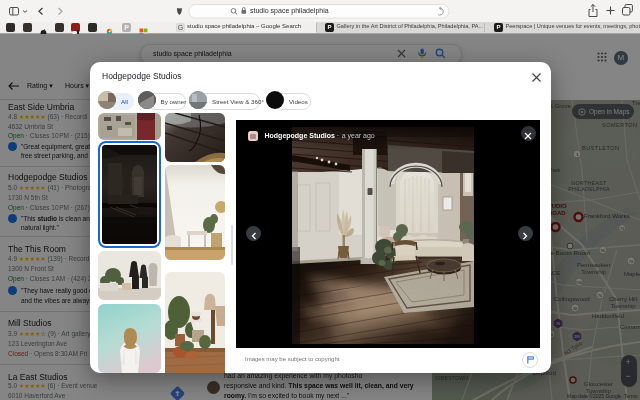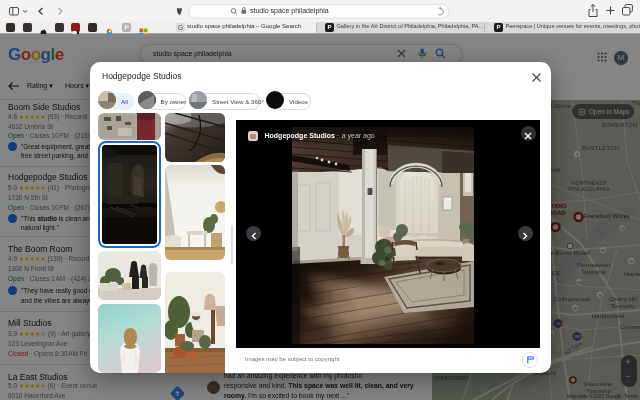--- a/index.html
+++ b/index.html
@@ -107,23 +107,20 @@
   <div class="tabsep" style="left:316px"></div>
   <div class="tabsep" style="left:484px"></div>
   <div class="fav" style="left:325px;background:#1a1a1a;color:#fff;font-size:6px;text-align:center;line-height:8px;font-weight:bold;">P</div>
   <div class="tabtxt" style="left:336.5px;font-size:5.6px;">Gallery in the Art District of Philadelphia, Philadelphia, PA...</div>
   <div class="fav" style="left:494px;background:#1a1a1a;color:#fff;font-size:6px;text-align:center;line-height:8px;font-weight:bold;">P</div>
   <div class="tabtxt" style="left:505.5px;font-size:5.6px;">Peerspace | Unique venues for events, meetings, photos &amp; ...</div>
 </div>
 
 <div class="abs" id="page">
 
-  <div class="t" style="left:8px;top:11px;font-size:17px;font-weight:bold;letter-spacing:-0.5px;">
-    <span style="color:#4285f4">G</span><span style="color:#ea4335">o</span><span style="color:#fbbc05">o</span><span style="color:#4285f4">g</span><span style="color:#34a853">l</span><span style="color:#ea4335">e</span>
-  </div>
   <div class="t" style="left:140px;top:10px;width:320px;height:19px;border-radius:10px;background:#fff;border:1px solid #dfe1e5;box-shadow:0 1px 4px rgba(32,33,36,.18);"></div>
   <div class="t" style="left:153px;top:16px;font-size:7px;color:#202124;">studio space philadelphia</div>
   <svg class="t" style="left:394px;top:12px" width="60" height="16" viewBox="0 0 60 16">
     <g stroke="#5f6368" stroke-width="1.1">
         <line x1="4" y1="4" x2="11" y2="11"></line>
         <line x1="11" y1="4" x2="4" y2="11"></line>
       </g>
     <g>
         <rect x="26.5" y="2.5" width="3.4" height="6" rx="1.7" fill="#4285f4"></rect>
         <path d="M24.8 6.5 a3.4 3.4 0 0 0 6.8 0" stroke="#34a853" stroke-width="1.2" fill="none"></path>
@@ -149,39 +146,39 @@
   </svg>
   <div class="t" style="left:614px;top:17px;width:13.5px;height:13.5px;border-radius:50%;background:#5c6f7b;color:#fff;font-size:8px;text-align:center;line-height:13.5px;">M</div>
 
   <svg class="t" style="left:8px;top:48px" width="12" height="8" viewBox="0 0 12 8">
       <path d="M4.5 0.5 L1 4 l3.5 3.5 M1 4 h10" stroke="#202124" stroke-width="1.1" fill="none"></path>
     </svg>
   <div class="t" style="left:27px;top:48px;font-size:7px;color:#202124;">Rating ▾</div>
   <div class="t" style="left:65px;top:48px;font-size:7px;color:#202124;">Hours ▾</div>
   <div class="t" style="left:0;top:65px;width:432px;height:1px;background:#dadce0;"></div>
 
-  <div class="t" style="left:8px;top:68px;font-size:8.5px;color:#202124;">Boom Side Studios</div>
+  <div class="t" style="left:8px;top:68px;font-size:8.5px;color:#202124;">East Side Umbria</div>
   <div class="t" style="left:8px;top:79px;font-size:6.5px;color:#70757a;">4.8 <span style="color:#fbbc04;font-size:6px;">★★★★★</span> (63) · Recordi</div>
   <div class="t" style="left:8px;top:88.5px;font-size:6.5px;color:#70757a;">4632 Umbria St</div>
   <div class="t" style="left:8px;top:98px;font-size:6.5px;color:#70757a;"><span style="color:#188038">Open</span> · Closes 10 PM · (215) 4</div>
   <div class="t" style="left:8px;top:108px;width:9px;height:9px;border-radius:50%;background:#1a73e8;"></div>
   <div class="t" style="left:21px;top:108.5px;font-size:6.5px;color:#202124;">"Great equipment, great lo</div>
   <div class="t" style="left:21px;top:117.5px;font-size:6.5px;color:#202124;">free street parking, and gr</div>
   <div class="t" style="left:0;top:132px;width:432px;height:1px;background:#dadce0;"></div>
 
   <div class="t" style="left:8px;top:138px;font-size:8.5px;color:#202124;">Hodgepodge Studios</div>
   <div class="t" style="left:8px;top:150px;font-size:6.5px;color:#70757a;">5.0 <span style="color:#fbbc04;font-size:6px;">★★★★★</span> (41) · Photogra</div>
   <div class="t" style="left:8px;top:159.5px;font-size:6.5px;color:#70757a;">1730 N 5th St</div>
   <div class="t" style="left:8px;top:170px;font-size:6.5px;color:#70757a;"><span style="color:#188038">Open</span> · Closes 10 PM · (267) 2</div>
   <div class="t" style="left:8px;top:180px;width:9px;height:9px;border-radius:50%;background:#1a73e8;"></div>
   <div class="t" style="left:21px;top:180.5px;font-size:6.5px;color:#202124;">"This <b>studio</b> is clean and</div>
   <div class="t" style="left:21px;top:190px;font-size:6.5px;color:#202124;">natural light."</div>
   <div class="t" style="left:0;top:202px;width:432px;height:1px;background:#dadce0;"></div>
 
-  <div class="t" style="left:8px;top:210px;font-size:8.5px;color:#202124;">The Boom Room</div>
+  <div class="t" style="left:8px;top:210px;font-size:8.5px;color:#202124;">The This Room</div>
   <div class="t" style="left:8px;top:221px;font-size:6.5px;color:#70757a;">4.9 <span style="color:#fbbc04;font-size:6px;">★★★★★</span> (139) · Record</div>
   <div class="t" style="left:8px;top:231px;font-size:6.5px;color:#70757a;">1300 N Front St</div>
   <div class="t" style="left:8px;top:241px;font-size:6.5px;color:#70757a;"><span style="color:#188038">Open</span> · Closes 1 AM · (424) 2</div>
   <div class="t" style="left:8px;top:252px;width:9px;height:9px;border-radius:50%;background:#1a73e8;"></div>
   <div class="t" style="left:21px;top:252.5px;font-size:6.5px;color:#202124;">"They have really good eq</div>
   <div class="t" style="left:21px;top:263px;font-size:6.5px;color:#202124;">and the vibes are always</div>
   <div class="t" style="left:0;top:277px;width:432px;height:1px;background:#dadce0;"></div>
 
   <div class="t" style="left:8px;top:284px;font-size:8.5px;color:#202124;">Mill Studios</div>
   <div class="t" style="left:8px;top:296px;font-size:6.5px;color:#70757a;">3.9 <span style="color:#fbbc04;font-size:6px;">★★★★</span>☆ (9) · Art gallery</div>

